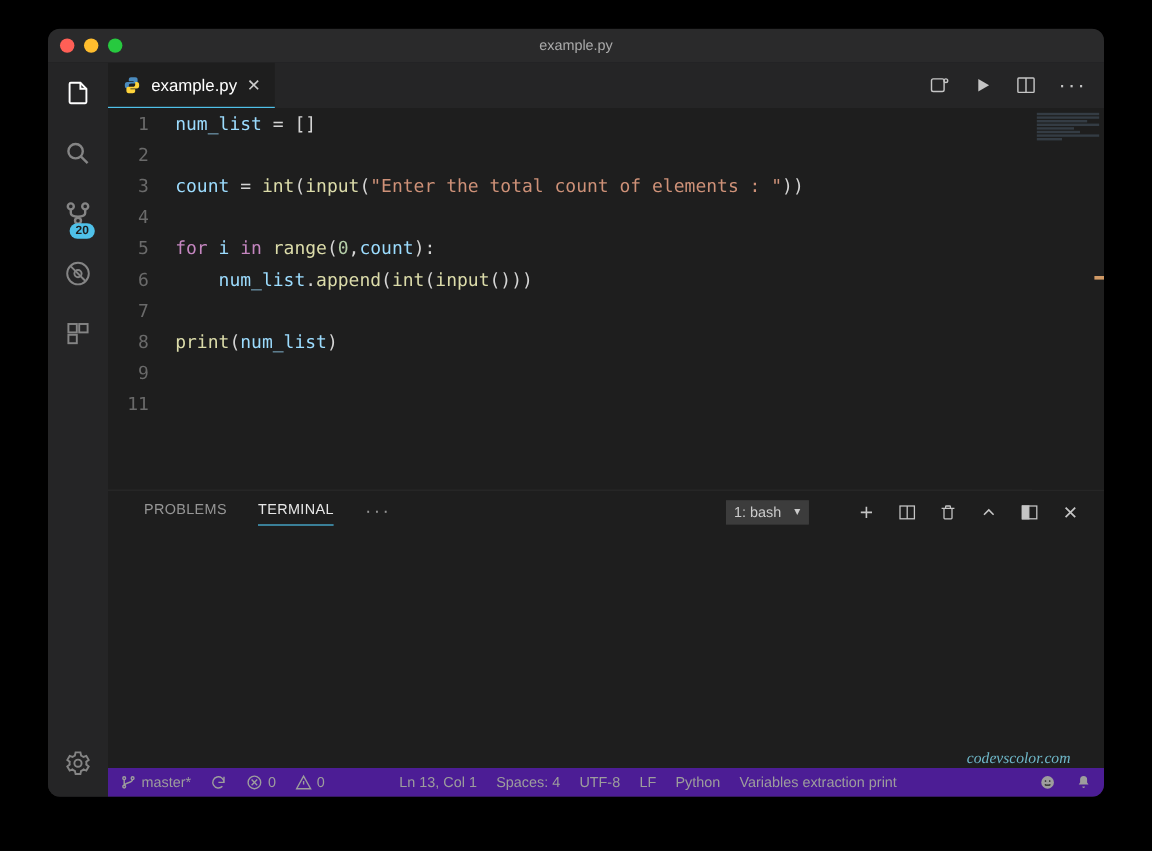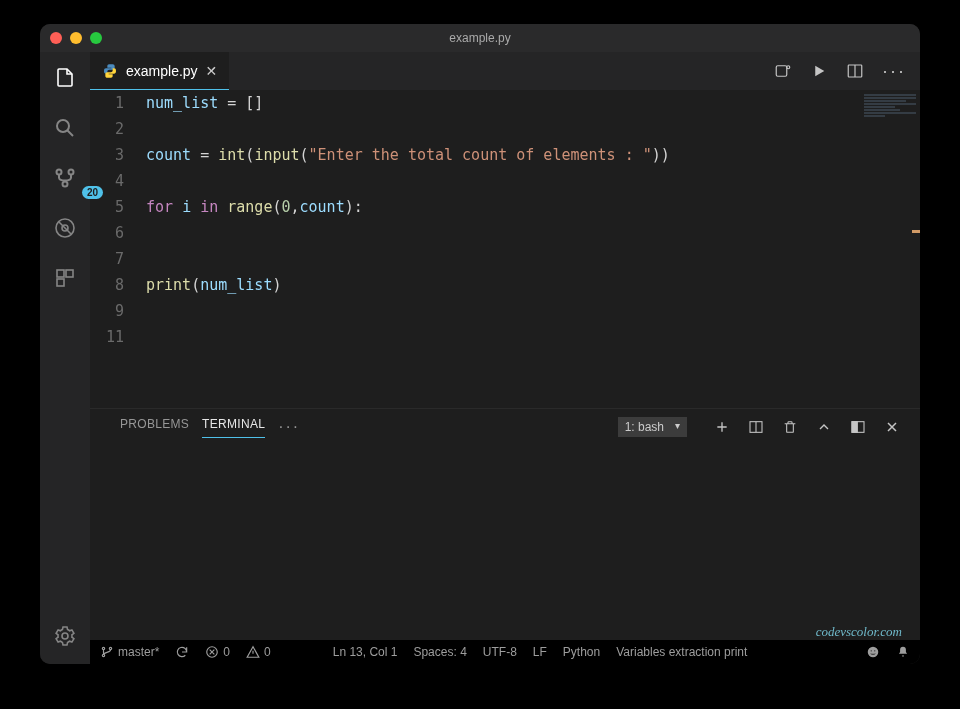--- a/index.html
+++ b/index.html
@@ -69,21 +69,21 @@
   .activity .ico.active { color: #fff; }
   .activity .ico svg { width: 24px; height: 24px; }
   .git-badge {
     position: absolute;
     background: #4fc1e9;
     color: #1e1e1e;
     font-size: 10px;
     font-weight: 600;
     border-radius: 10px;
     padding: 1px 5px;
-    top: 134px; left: 18px; margin-left: 24px;
+    top: 134px; left: 18px;
   }
   .activity .spacer { flex: 1; }
   
   .main {
     flex: 1;
     display: flex;
     flex-direction: column;
     min-width: 0;
   }
   
@@ -171,21 +171,21 @@
     height: 232px;
     border-top: 1px solid #2a2a2a;
     display: flex;
     flex-direction: column;
   }
   .panel-tabs {
     height: 36px;
     display: flex;
     align-items: center;
     padding: 0 20px 0 30px;
-    gap: 13px;
+    gap: 26px;
     font-size: 12px;
     color: #969696;
   }
   .panel-tabs .pt { cursor: pointer; letter-spacing:.3px; padding-bottom:6px; border-bottom:1px solid transparent;}
   .panel-tabs .pt.active { color: #e7e7e7; border-bottom: 1px solid #4fc1e9; }
   .panel-tabs .pdots { font-size: 16px; letter-spacing: 2px; cursor: pointer; }
   .panel-tabs .pspacer { flex: 1; }
   .term-select {
     background: #3c3c3c;
     border: 1px solid #3c3c3c;
@@ -212,31 +212,31 @@
     overflow: hidden;
   }
   .cursor {
     display: inline-block;
     width: 8px; height: 16px;
     background: #ccc;
     vertical-align: -2px;
   }
   .watermark {
     position: absolute;
-    right: 18px; bottom: 24px;
+    right: 28px; bottom: 24px;
     color: #6fb8c9;
     font-family: Georgia, serif;
     font-style: italic;
     font-size: 13px;
     text-align: right;
   }
   
   .status {
     height: 24px;
-    background: #000000;
+    background: #4c1d95;
     display: flex;
     align-items: center;
     padding: 0 10px;
     font-size: 12px;
     color: #9d9d9d;
     gap: 16px;
   }
   .status .sitem { display: inline-flex; align-items: center; gap: 4px; cursor: pointer; }
   .status .sspacer { flex: 1; }
   .status svg { width: 14px; height: 14px; }
@@ -338,21 +338,21 @@
         </div>
       </div>
 
       <div class="editor-wrap">
         <div class="editor">
           <div class="gutter-line"><span class="ln">1</span><span class="code"><span class="id">num_list</span> <span class="op">=</span> []</span></div>
           <div class="gutter-line"><span class="ln">2</span><span class="code"></span></div>
           <div class="gutter-line"><span class="ln">3</span><span class="code"><span class="id">count</span> <span class="op">=</span> <span class="fn">int</span>(<span class="fn">input</span>(<span class="str">"Enter the total count of elements : "</span>))</span></div>
           <div class="gutter-line"><span class="ln">4</span><span class="code"></span></div>
           <div class="gutter-line"><span class="ln">5</span><span class="code"><span class="k">for</span> <span class="id">i</span> <span class="k">in</span> <span class="fn">range</span>(<span class="num">0</span>,<span class="id">count</span>):</span></div>
-          <div class="gutter-line"><span class="ln">6</span></div>
+          <div class="gutter-line"><span class="ln">6</span><span class="code">    <span class="id">num_list</span>.<span class="fn">append</span>(<span class="fn">int</span>(<span class="fn">input</span>()))</span></div>
           <div class="gutter-line"><span class="ln">7</span><span class="code"></span></div>
           <div class="gutter-line"><span class="ln">8</span><span class="code"><span class="fn">print</span>(<span class="id">num_list</span>)</span></div>
           <div class="gutter-line"><span class="ln">9</span><span class="code"></span></div>
           <div class="gutter-line"><span class="ln">11</span><span class="code"></span></div>
         </div>
         <div class="minimap">
           <div class="mm">
               <div></div>
               <div></div>
               <div style="width:80%"></div>

